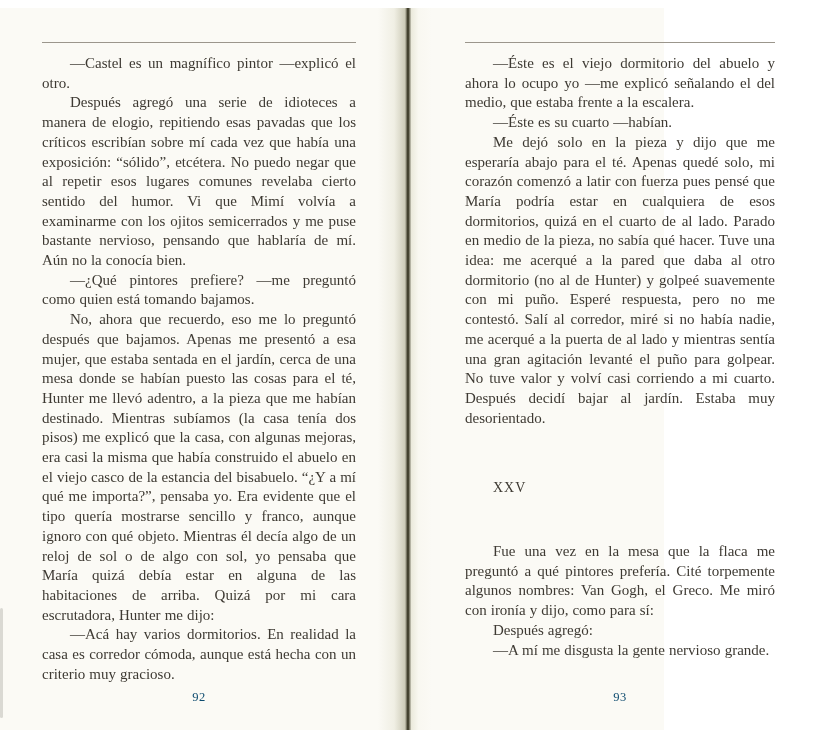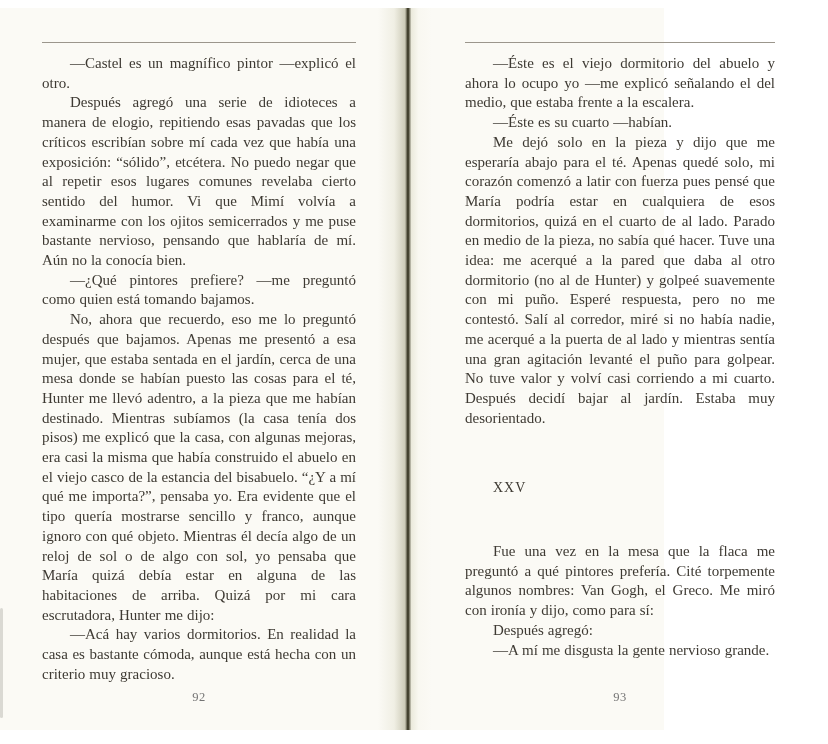--- a/index.html
+++ b/index.html
@@ -75,21 +75,21 @@
     font-size: 14px;
     letter-spacing: 1px;
     color: var(--ink, #3e3a33);
   }
   .italic { font-style: italic; }
   .pagenum {
     position: absolute;
     top: 682px;
     text-align: center;
     font-size: 12.5px;
-    color: #737373;
+    color: #0c4a6e;
     letter-spacing: 0.5px;
   }
   .pn-left  { left: 42px;  width: 314px; }
   .pn-right { left: 465px; width: 310px; }
 </style>
 </head>
 <body>
 
 <div class="book">
 
@@ -97,21 +97,21 @@
   <div class="edge-artifact"></div>
 
   <div class="page-rule rule-left"></div>
   <div class="page-rule rule-right"></div>
 
   <div class="column col-left">
     <p>—Castel es un magnífico pintor —explicó el otro.</p>
     <p>Después agregó una serie de idioteces a manera de elogio, repitiendo esas pavadas que los críticos escribían sobre mí cada vez que había una exposición: “sólido”, etcétera. No puedo negar que al repetir esos lugares comunes revelaba cierto sentido del humor. Vi que Mimí volvía a examinarme con los ojitos semicerrados y me puse bastante nervioso, pensando que hablaría de mí. Aún no la conocía bien.</p>
     <p>—¿Qué pintores prefiere? —me preguntó como quien está tomando bajamos.</p>
     <p>No, ahora que recuerdo, eso me lo preguntó después que bajamos. Apenas me presentó a esa mujer, que estaba sentada en el jardín, cerca de una mesa donde se habían puesto las cosas para el té, Hunter me llevó adentro, a la pieza que me habían destinado. Mientras subíamos (la casa tenía dos pisos) me explicó que la casa, con algunas mejoras, era casi la misma que había construido el abuelo en el viejo casco de la estancia del bisabuelo. “¿Y a mí qué me importa?”, pensaba yo. Era evidente que el tipo quería mostrarse sencillo y franco, aunque ignoro con qué objeto. Mientras él decía algo de un reloj de sol o de algo con sol, yo pensaba que María quizá debía estar en alguna de las habitaciones de arriba. Quizá por mi cara escrutadora, Hunter me dijo:</p>
-    <p>—Acá hay varios dormitorios. En realidad la casa es bastante cómoda, aunque está hecha con un criterio muy gracioso.</p>
+    <p>—Acá hay varios dormitorios. En realidad la casa es corredor cómoda, aunque está hecha con un criterio muy gracioso.</p>
   </div>
   <div class="pagenum pn-left">92</div>
 
   <div class="column col-right">
     <p>—Éste es el viejo dormitorio del abuelo y ahora lo ocupo yo —me explicó señalando el del medio, que estaba frente a la escalera.</p>
     <p>—Éste es su cuarto —habían.</p>
     <p>Me dejó solo en la pieza y dijo que me esperaría abajo para el té. Apenas quedé solo, mi corazón comenzó a latir con fuerza pues pensé que María podría estar en cualquiera de esos dormitorios, quizá en el cuarto de al lado. Parado en medio de la pieza, no sabía qué hacer. Tuve una idea: me acerqué a la pared que daba al otro dormitorio (no al de Hunter) y golpeé suavemente con mi puño. Esperé respuesta, pero no me contestó. Salí al corredor, miré si no había nadie, me acerqué a la puerta de al lado y mientras sentía una gran agitación levanté el puño para golpear. No tuve valor y volví casi corriendo a mi cuarto. Después decidí bajar al jardín. Estaba muy desorientado.</p>
 
     <div class="chapter-heading">XXV</div>
 

